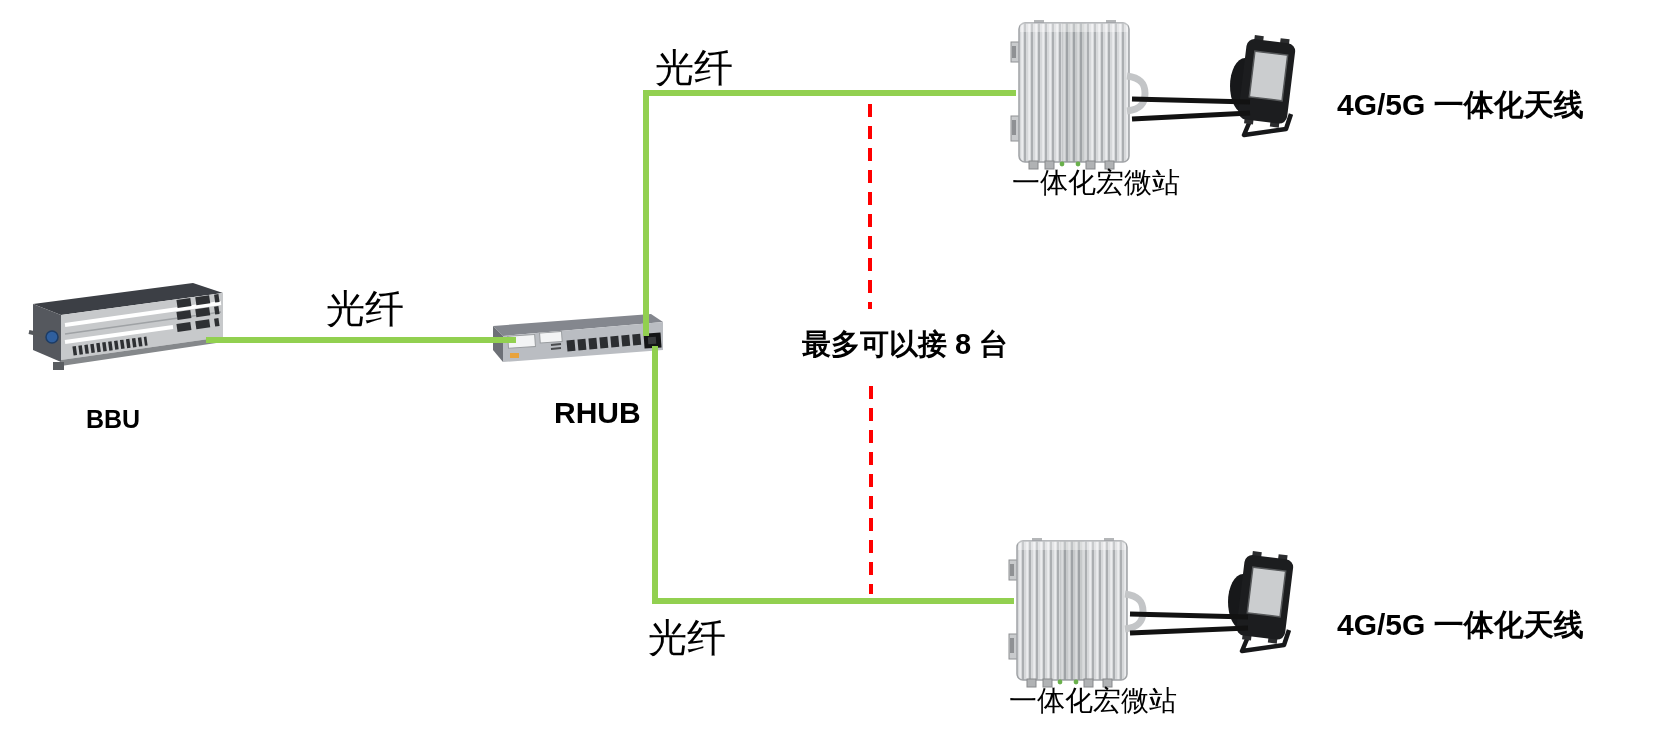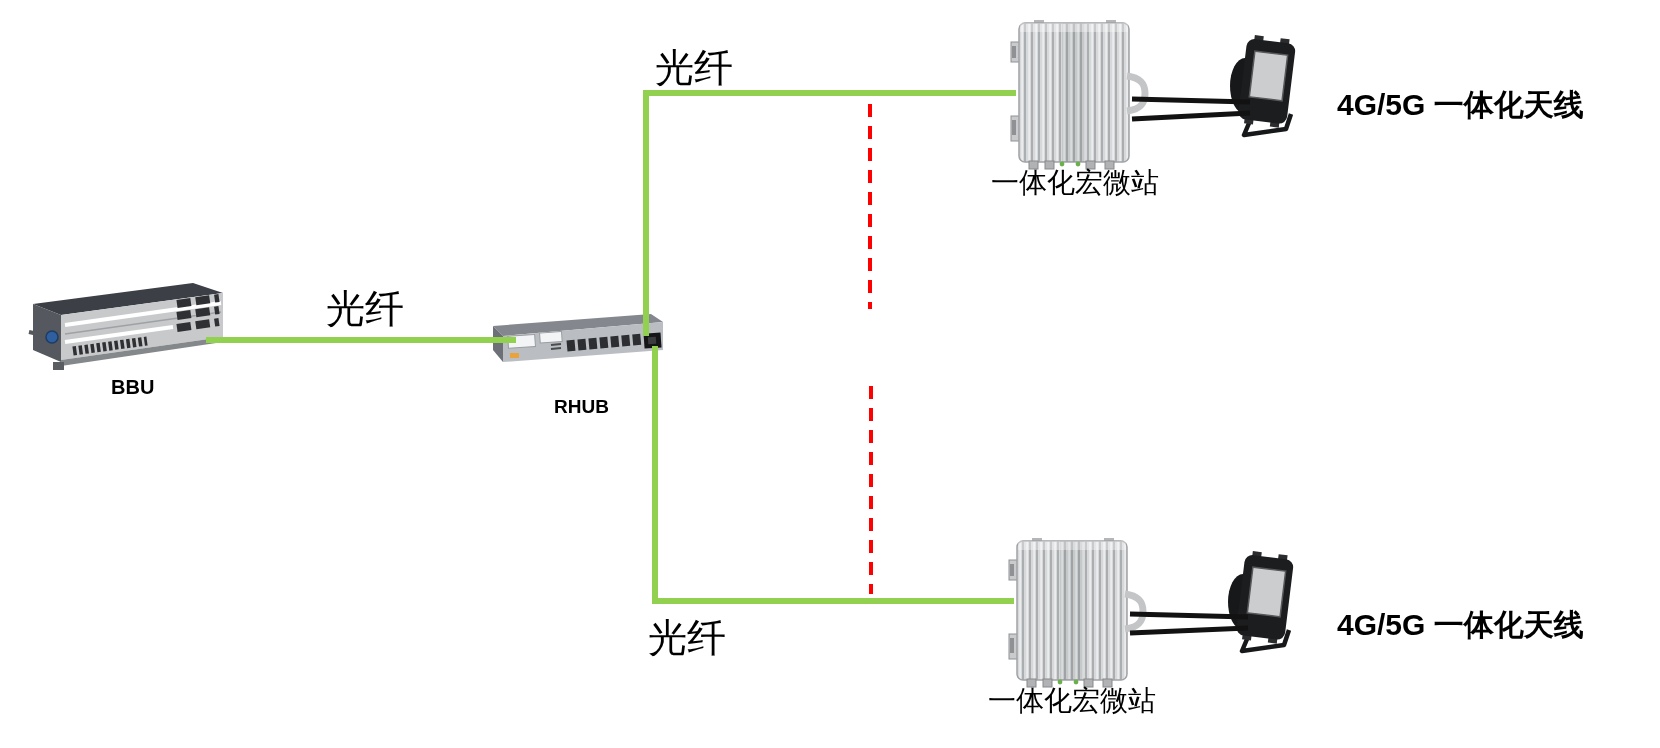--- a/index.html
+++ b/index.html
@@ -3,26 +3,26 @@
 <meta charset="utf-8">
 <style>
   html,body{margin:0;padding:0;background:#ffffff;}
   #canvas{
     position:relative;width:1660px;height:748px;background:#ffffff;overflow:hidden;
     font-family:"Liberation Sans","DejaVu Sans",sans-serif;color:var(--label-black,#000);
   }
   .lbl{position:absolute;white-space:nowrap;color:var(--label-black,#000);line-height:1.15;}
   .lbl-fiber{font-size:39px;font-weight:500;}
   .lbl-dev{font-weight:bold;}
-  .lbl-bbu{left:86px;top:376px;font-size:20px;margin-left:25px;}
-  .lbl-rhub{left:554px;top:396px;font-size:19px;}
+  .lbl-bbu{left:86px;top:405px;font-size:25px;}
+  .lbl-rhub{left:554px;top:396px;font-size:30px;}
   .lbl-fiber-left{left:326px;top:287px;}
   .lbl-fiber-top{left:655px;top:46px;}
   .lbl-fiber-bottom{left:648px;top:616px;}
-  .lbl-station{position:absolute;width:210px;text-align:center;font-size:28px;font-weight:500;}
+  .lbl-station{position:absolute;width:210px;text-align:right;font-size:28px;font-weight:500;}
   .lbl-station-top{left:970px;top:164px;}
   .lbl-station-bottom{left:967px;top:682px;}
   .lbl-antenna{font-size:30px;font-weight:bold;margin-top:12px;}
   .lbl-antenna-top{left:1337px;top:76px;}
   .lbl-antenna-bottom{left:1337px;top:596px;}
   .lbl-note{left:755px;top:328px;width:300px;text-align:center;font-size:29px;font-weight:600;}
   svg.layer{position:absolute;left:0;top:0;width:1660px;height:748px;pointer-events:none;}
   .fiber{stroke:var(--fiber-green,#92d050);stroke-width:6;fill:none;}
   .dashed{stroke:var(--note-red,#ff0000);stroke-width:4;fill:none;stroke-dasharray:13 9;}
   .cable{stroke:var(--cable-black,#111);stroke-width:5;fill:none;}
@@ -143,13 +143,14 @@
 
   <div class="lbl lbl-fiber lbl-fiber-left">光纤</div>
   <div class="lbl lbl-fiber lbl-fiber-top">光纤</div>
   <div class="lbl lbl-fiber lbl-fiber-bottom">光纤</div>
   <div class="lbl lbl-dev lbl-bbu">BBU</div>
   <div class="lbl lbl-dev lbl-rhub">RHUB</div>
   <div class="lbl-station lbl-station-top">一体化宏微站</div>
   <div class="lbl-station lbl-station-bottom">一体化宏微站</div>
   <div class="lbl lbl-antenna lbl-antenna-top">4G/5G 一体化天线</div>
   <div class="lbl lbl-antenna lbl-antenna-bottom">4G/5G 一体化天线</div>
+  <div class="lbl lbl-note">最多可以接 8 台</div>
 </div>
 
 </body></html>

